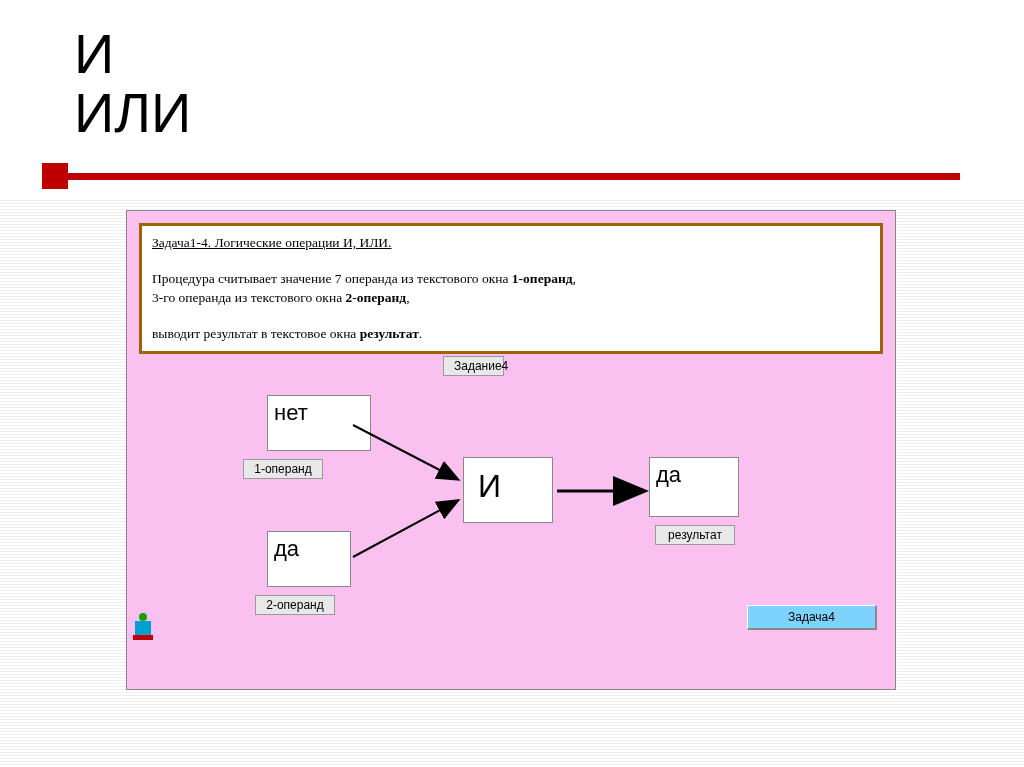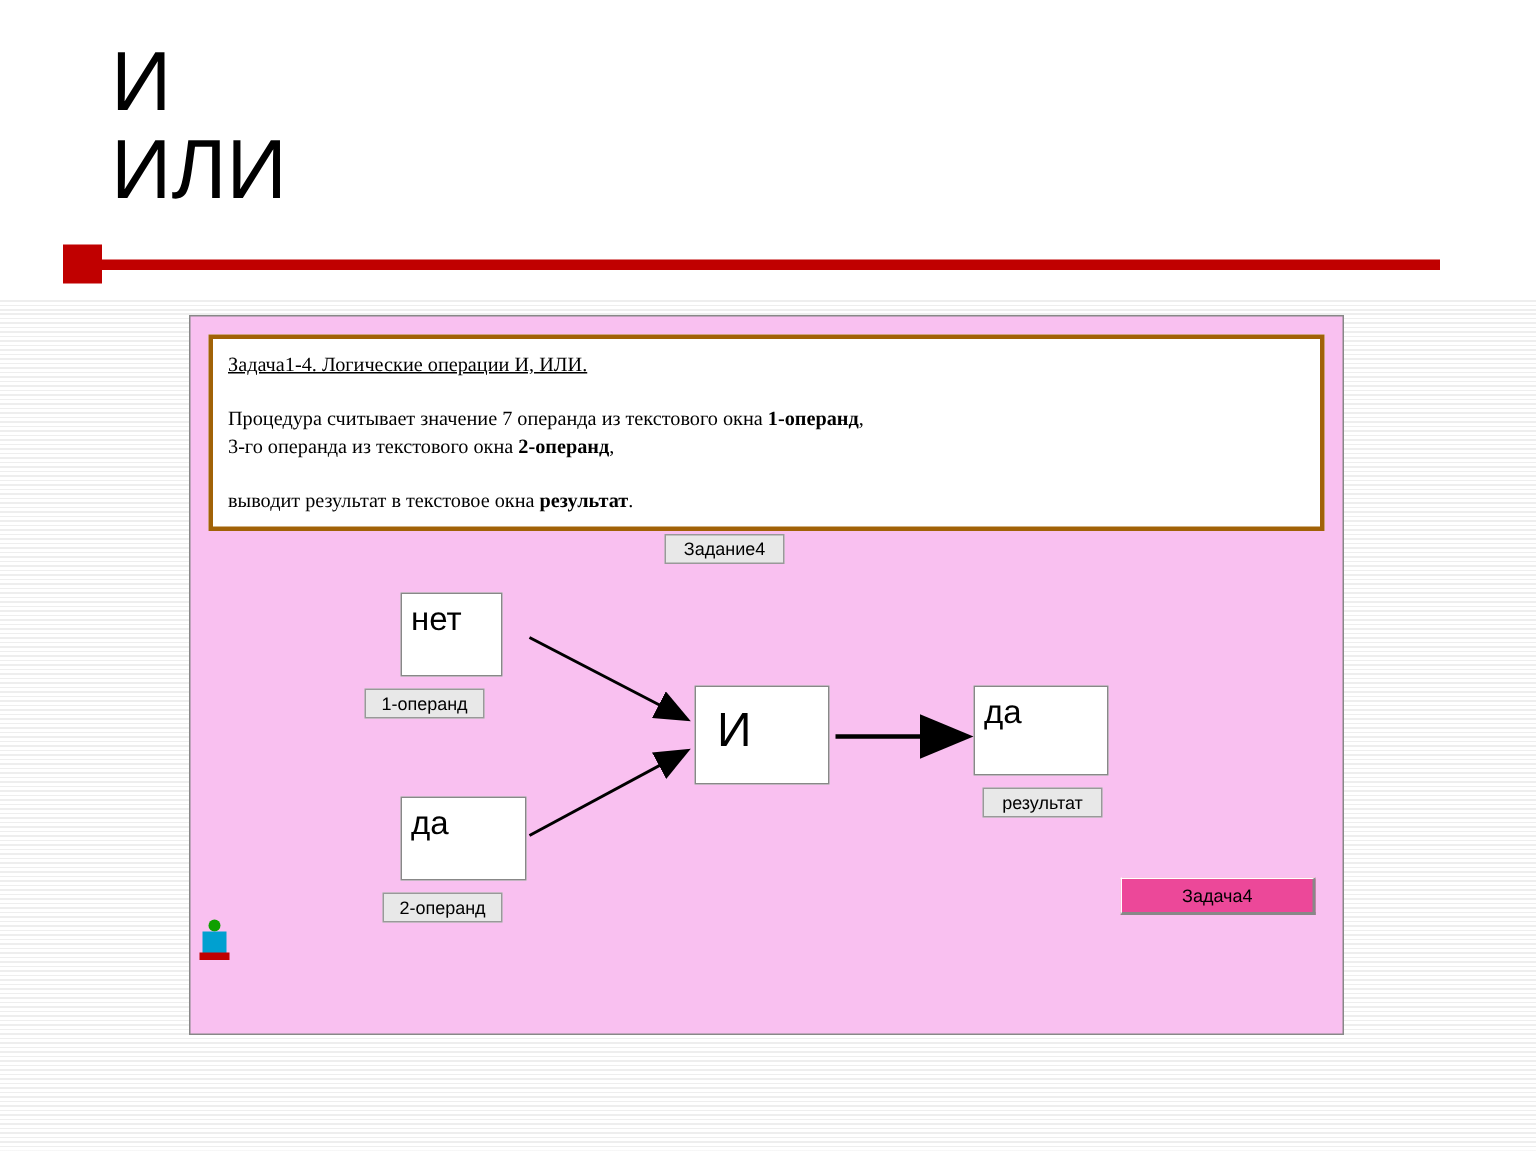--- a/index.html
+++ b/index.html
@@ -90,39 +90,39 @@
   .box {
     position: absolute;
     background: #fff;
     border: 1px solid #888;
     font-size: 22px;
     font-family: Arial, sans-serif;
     padding-top: 4px;
     padding-left: 6px;
     color: #000;
   }
-  .lbl-zadanie4 { top: 145px; left: 316px; width: 80px; }
+  .lbl-zadanie4 { top: 145px; left: 316px; width: 61px; }
   .lbl-1operand { top: 248px; left: 116px; width: 80px; }
   .lbl-2operand { top: 384px; left: 128px; width: 80px; }
   .lbl-result   { top: 314px; left: 528px; width: 80px; }
   .btn-task4 {
     position: absolute;
-    top: 374px;
+    top: 394px;
     left: 620px;
     width: 130px;
-    background: #ec4899;
+    background: #7dd3fc;
     border-top: 1px solid #fff;
     border-left: 1px solid #fff;
     border-bottom: 2px solid #888;
     border-right: 2px solid #888;
     font-size: 12px;
     text-align: center;
     padding: 4px 0;
   }
-  .box-op1 { top: 184px; left: 140px; width: 68px; height: 56px; }
+  .box-op1 { top: 184px; left: 140px; width: 104px; height: 56px; }
   .box-op2 { top: 320px; left: 140px; width: 84px; height: 56px; }
   .box-op  { top: 246px; left: 336px; width: 90px; height: 66px; font-size: 32px; padding-top: 10px; padding-left: 14px; }
   .box-res { top: 246px; left: 522px; width: 90px; height: 60px; }
   .diagram-svg {
     position: absolute;
     top: 0;
     left: 0;
     width: 770px;
     height: 480px;
     pointer-events: none;

